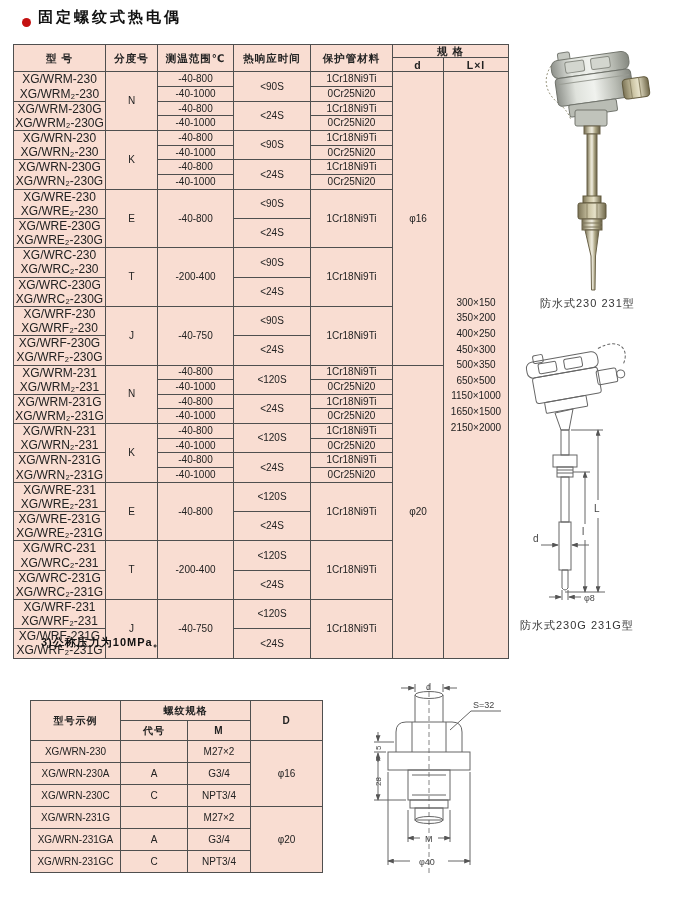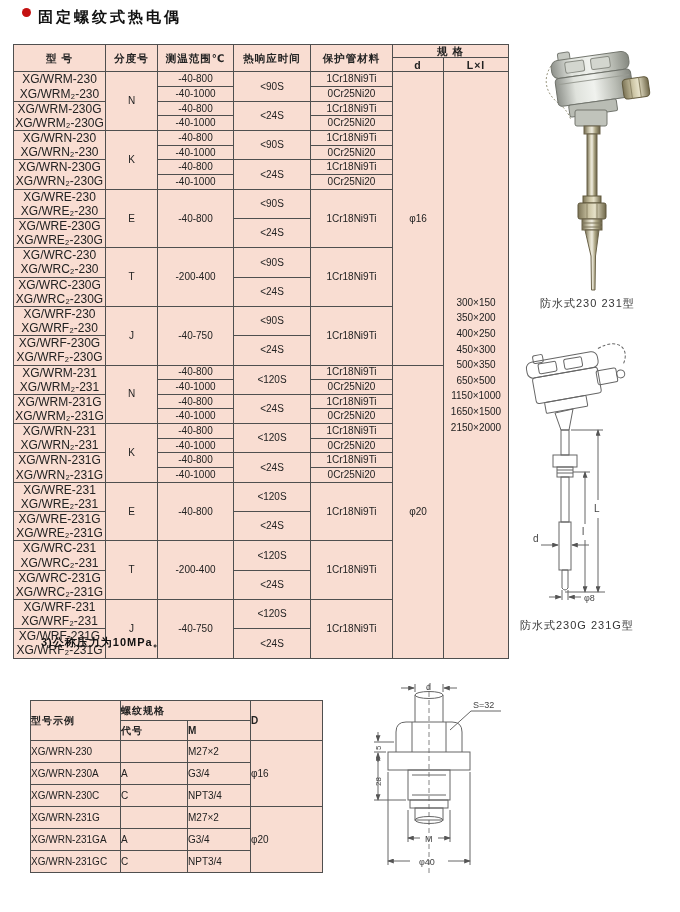--- a/index.html
+++ b/index.html
@@ -3,42 +3,42 @@
 <meta charset="utf-8">
 <style>
   html,body{margin:0;padding:0}
   body{
     width:680px;height:912px;position:relative;background:#ffffff;
     font-family:"Liberation Sans","DejaVu Sans",sans-serif;color:#222;
     overflow:hidden;
   }
   .abs{position:absolute}
   
-  .title-row{left:22px;top:8px;display:flex;align-items:flex-start;gap:7px}
+  .title-row{left:22px;top:8px;display:flex;align-items:flex-end;gap:7px}
   .dot{width:9px;height:9px;border-radius:50%;background:#c41111}
   .title-text{font-size:15px;font-weight:bold;letter-spacing:3px;color:#111}
   
   table{border-collapse:collapse;table-layout:fixed}
   .mt{left:13px;top:44px;width:495px}
   .mt th,.mt td{
     border:1px solid #4f4f4f;background:#f9ddd2;text-align:center;vertical-align:middle;
     padding:0;font-size:10px;line-height:1.18;white-space:pre-line;overflow:hidden;color:#222;
   }
   .mt th{font-size:10.5px;font-weight:600;letter-spacing:1px}
   .mt tr.h1{height:13px}.mt tr.h2{height:14px}
   .mt tr.s{height:14px}.mt tr.t{height:28px}
   .mt td.model{font-size:12px;letter-spacing:0}
   .mt td.lxi{font-size:10px;line-height:15.6px}
   
   .notes{left:26px;top:634px;font-size:11px;font-weight:600;line-height:17.5px;color:#111;letter-spacing:1px}
   .notes .ind{padding-left:15px}
   
   .tt{left:30px;top:700px;width:292px}
   .tt th,.tt td{
-    border:1px solid #4f4f4f;background:#f9ddd2;text-align:left;vertical-align:middle;
+    border:1px solid #4f4f4f;background:#f9ddd2;text-align:center;vertical-align:middle;
     padding:0;font-size:10px;color:#222;font-weight:normal;
   }
   .tt th{font-weight:600;letter-spacing:1px}
   .tt tr.h{height:20px}
   .tt tr.r{height:22px}
   
   .cap{font-size:11px;color:#333;letter-spacing:1px}
   svg text{font-family:"Liberation Sans","DejaVu Sans",sans-serif}
 </style>
 </head>

